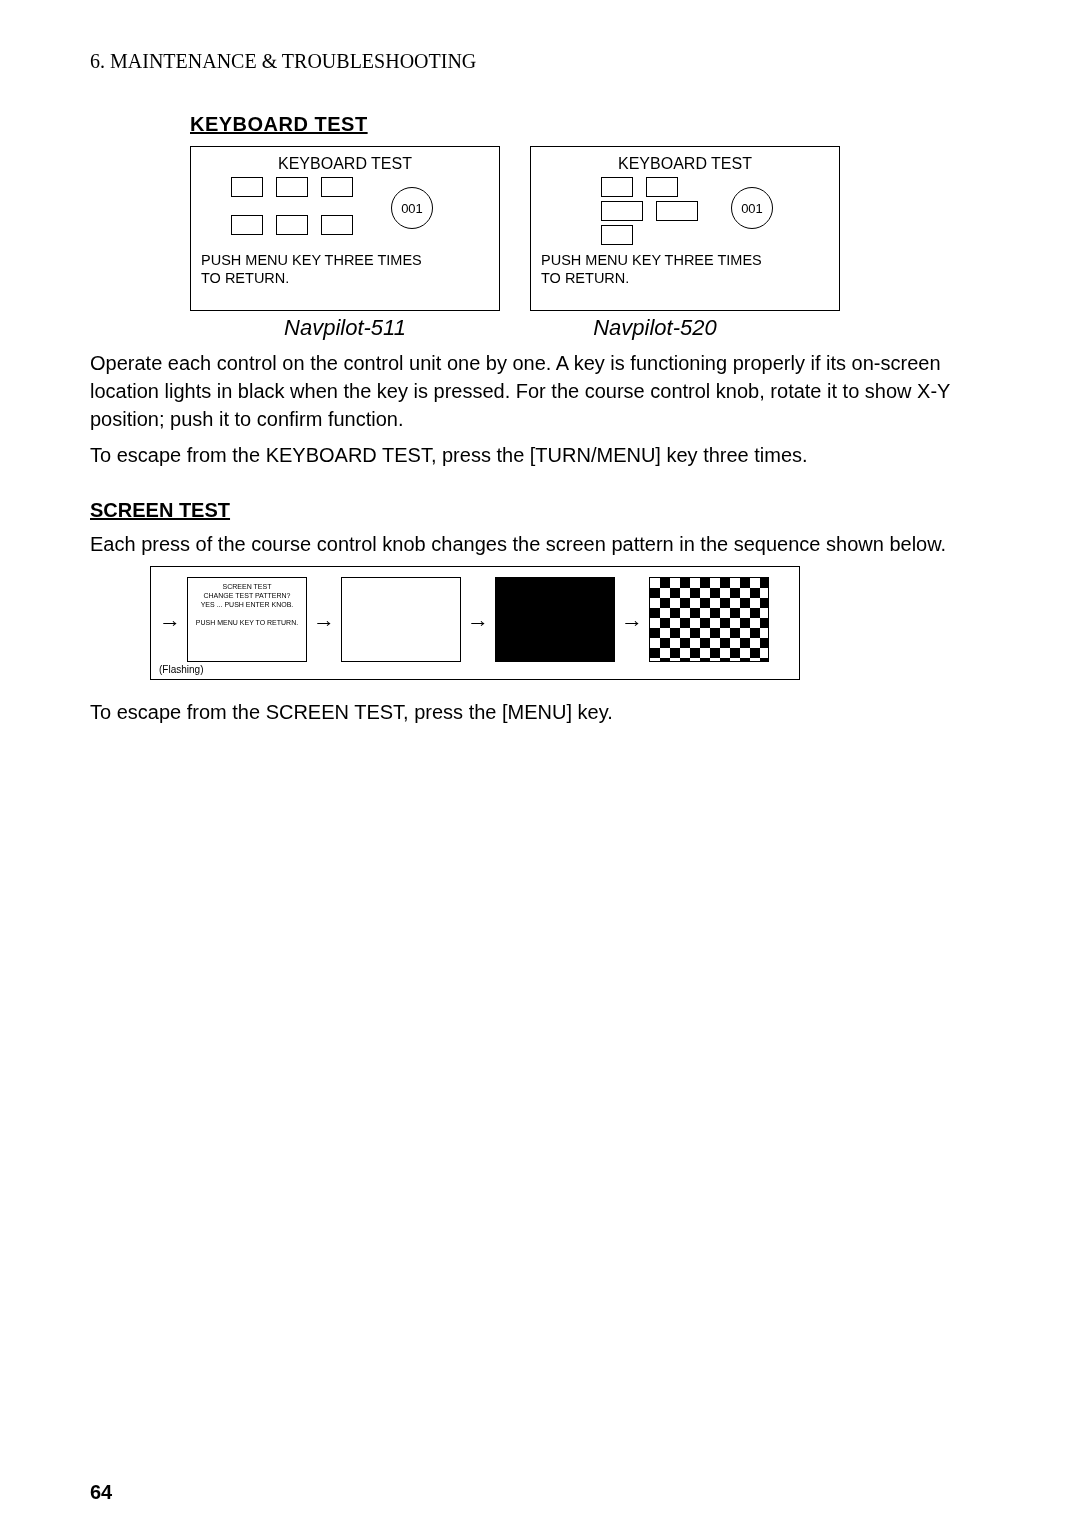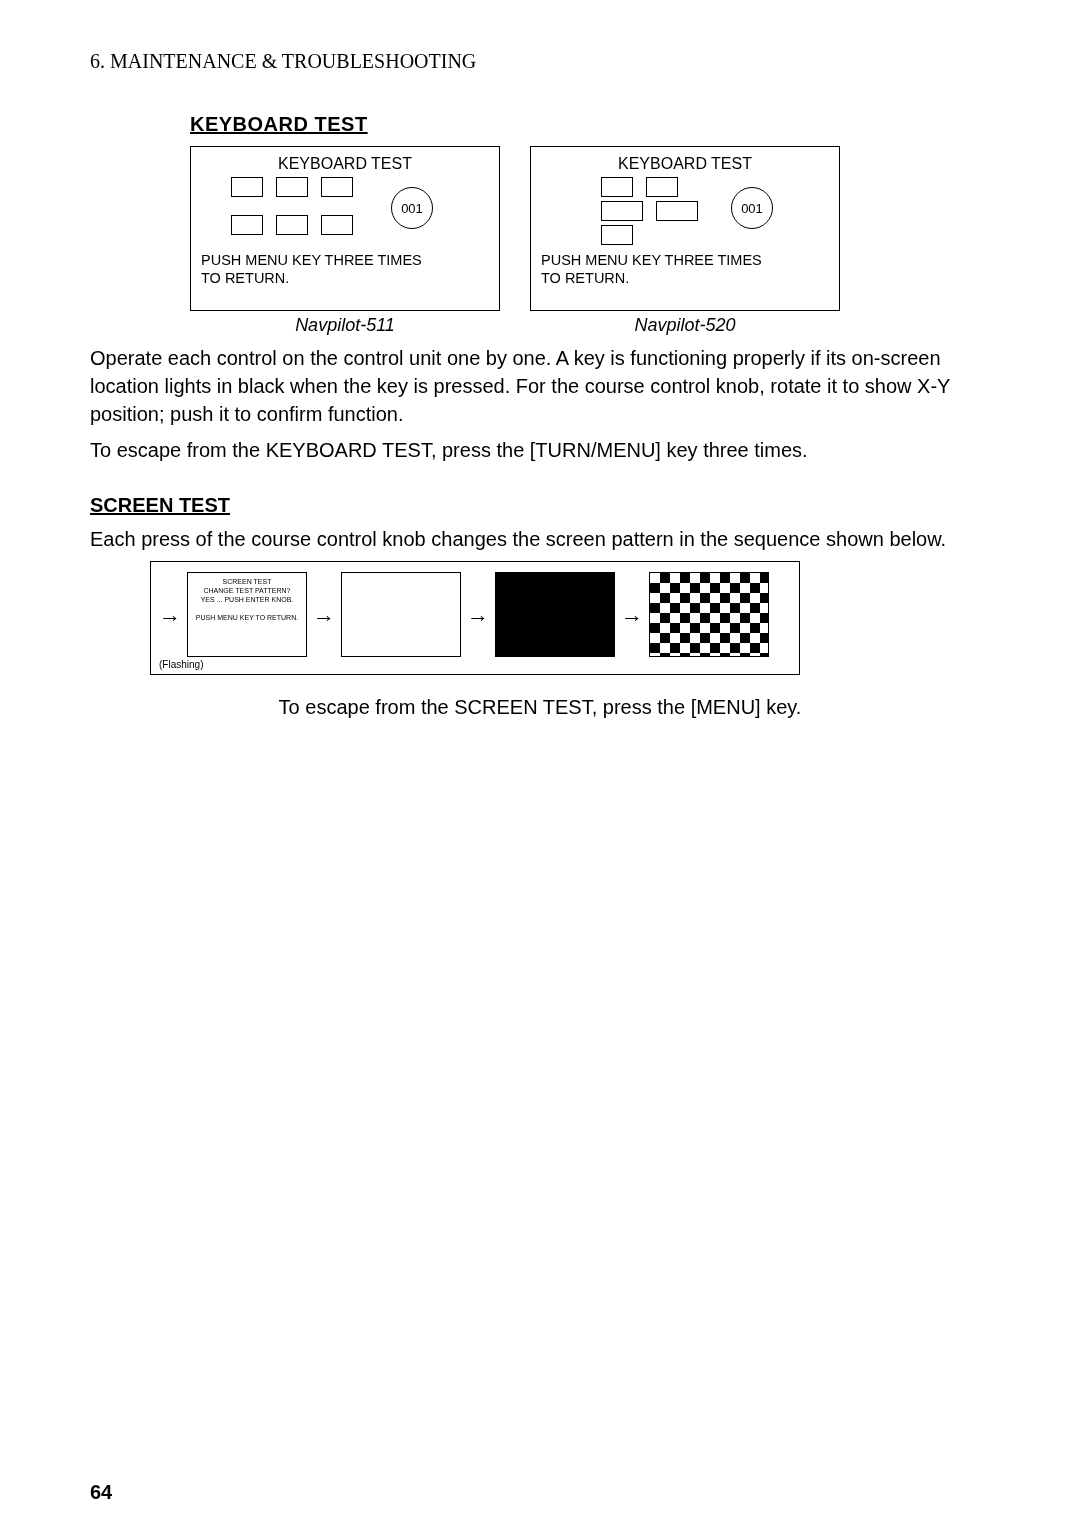--- a/index.html
+++ b/index.html
@@ -85,25 +85,24 @@
     justify-content: center;
     font-size: 13px;
   }
   .kb-instr {
     font-size: 14.5px;
     line-height: 1.25;
     margin-top: 4px;
   }
   .kb-caption-row {
     display: flex;
-    gap: 30px;
     margin-left: 100px;
     margin-top: 4px;
     font-style: italic;
-    font-size: 18px;
+    font-size: 22px;
     width: 650px;
   }
   .kb-caption {
     width: 310px;
     text-align: center;
   }
   
   .screen-outer {
     border: 1px solid #000;
     width: 650px;
@@ -238,17 +237,17 @@
       <span class="arrow">→</span>
       <div class="screen-box"></div>
       <span class="arrow">→</span>
       <div class="screen-box screen-box-black"></div>
       <span class="arrow">→</span>
       <div class="screen-box screen-box-checker"></div>
     </div>
     <div class="flashing-label">(Flashing)</div>
   </div>
 
-  <div class="body-text" style="margin-top:18px;text-align:center;">To escape from the SCREEN TEST, press the [MENU] key.</div>
+  <div class="body-text" style="margin-top:18px;">To escape from the SCREEN TEST, press the [MENU] key.</div>
 
   <div class="page-num">64</div>
 
 </div>
 
 </body></html>

